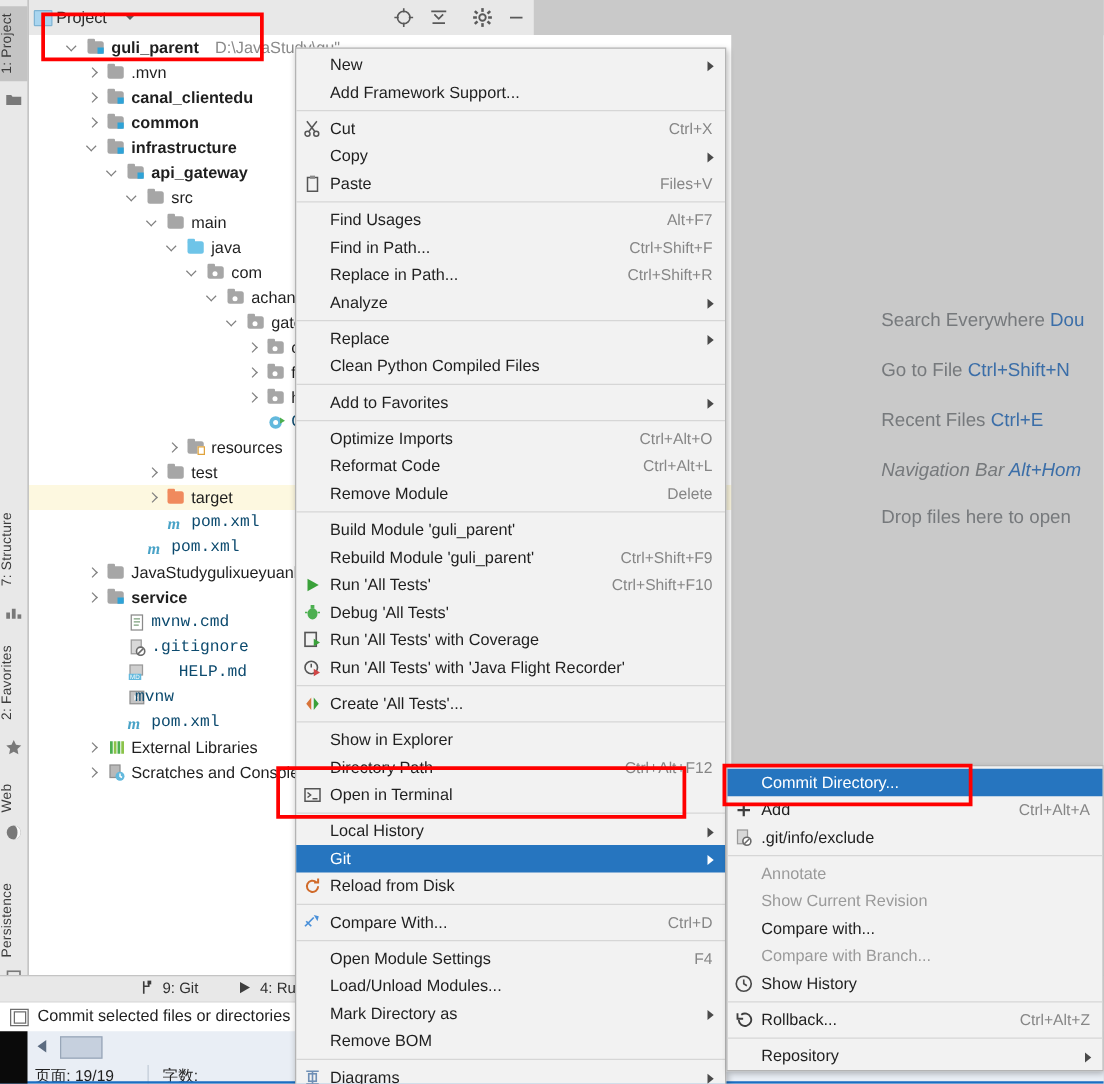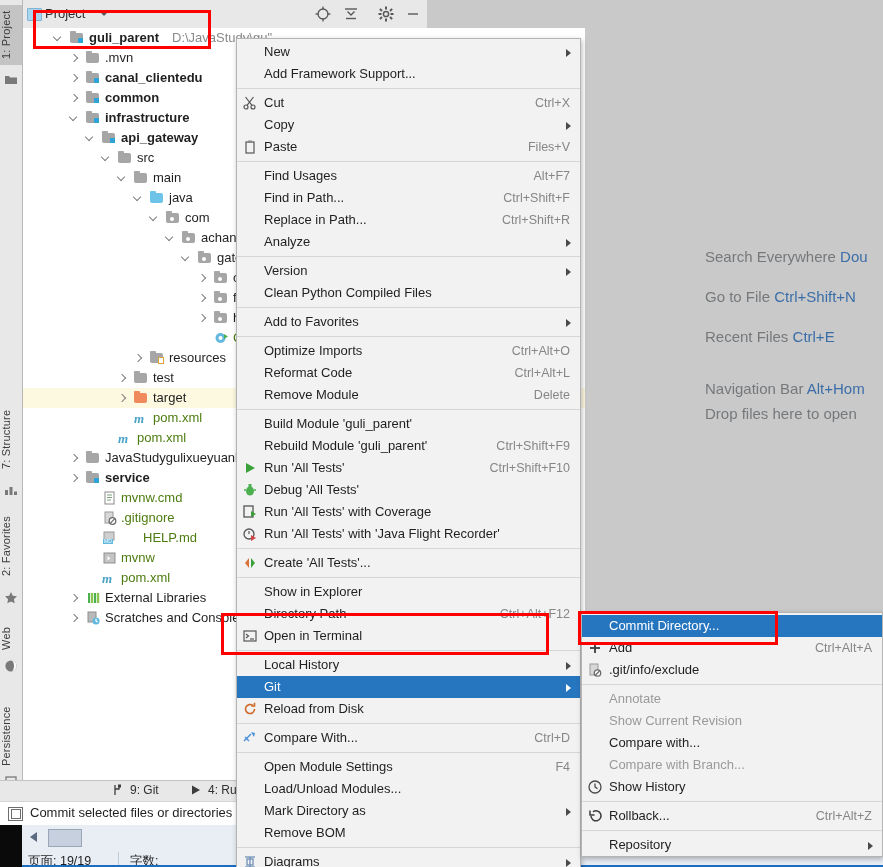--- a/index.html
+++ b/index.html
@@ -54,21 +54,21 @@
   .arrow:after{
     content:"";position:absolute;left:1px;top:1px;width:5px;height:5px;
     border-right:1.4px solid #808080;border-bottom:1.4px solid #808080;
     transform:rotate(-45deg);
   }
   .arrow.open:after{transform:rotate(45deg);left:0px;top:0px;}
   .ico{position:absolute;top:3px;width:15px;height:14px;}
   .lbl{position:absolute;top:0;}
   .b{font-weight:bold;}
   .grey{color:#8a8a8a;}
-  .green{color:#4d7c0f;}
+  .green{color:#0c4a6e;font-family:Liberation Mono, monospace;}
   .blk{color:#1f1f1f;}
   
   .f-plain{background:#a6a6a6;border-radius:1px 2px 2px 2px;position:relative;}
   .f-plain:before{content:"";position:absolute;left:0;top:-2px;width:6px;height:3px;background:#a6a6a6;border-radius:1px 1px 0 0;}
   .f-mod:after{content:"";position:absolute;right:0px;bottom:0px;width:5px;height:5px;background:#2ea3d8;}
   .f-blue{background:#6ec4e8;border-radius:1px 2px 2px 2px;position:relative;}
   .f-blue:before{content:"";position:absolute;left:0;top:-2px;width:6px;height:3px;background:#6ec4e8;border-radius:1px 1px 0 0;}
   .f-orange{background:#f08a5d;border-radius:1px 2px 2px 2px;position:relative;}
   .f-orange:before{content:"";position:absolute;left:0;top:-2px;width:6px;height:3px;background:#f08a5d;border-radius:1px 1px 0 0;}
   .f-pkg{background:#a6a6a6;border-radius:1px 2px 2px 2px;position:relative;}
@@ -386,21 +386,21 @@
             <rect x="1" y="8" width="10" height="5" fill="#63b9dd"></rect>
             <text x="2" y="12.4" font-size="5" fill="#fff" font-family="sans-serif">MD</text>
           </svg></div>
         <div class="lbl green" style="left: 99px; margin-left: 22px;">HELP.md</div>
       </div>
       <div class="trow">
         <div class="ico" style="left: 80px;"><svg width="15" height="14" viewBox="0 0 15 14">
             <rect x="2" y="2" width="11" height="10" fill="#c4c4c4" stroke="#8f8f8f"></rect>
             <path d="M5.5 5 l3 2.2 -3 2.2z" fill="#fff"></path>
           </svg></div>
-        <div class="lbl green" style="left: 99px; text-align: center;">mvnw</div>
+        <div class="lbl green" style="left: 86px; text-align: center;">mvnw</div>
       </div>
       <div class="trow">
         <div class="ico" style="left: 80px;">
           <span class="m-ico" style="position:absolute;top:-2px;left:0;">m</span>
         </div>
         <div class="lbl green" style="left: 99px;">pom.xml</div>
       </div>
       <div class="trow">
         <div class="arrow" style="left: 48px;"></div>
         <div class="ico" style="left: 64px;"><svg width="15" height="14" viewBox="0 0 15 14">
@@ -420,21 +420,21 @@
           </svg></div>
         <div class="lbl blk" style="left: 83px;">Scratches and Consoles</div>
       </div>
     </div>
 </div>
 
 <div id="hints">
     <div class="hint" style="left: 120px; top: 248px;"><span>Search Everywhere </span><span class="k">Dou</span></div>
     <div class="hint" style="left: 120px; top: 288px;"><span>Go to File </span><span class="k">Ctrl+Shift+N</span></div>
     <div class="hint" style="left: 120px; top: 328px;"><span>Recent Files </span><span class="k">Ctrl+E</span></div>
-    <div class="hint" style="left: 120px; top: 380px;"><span>Navigation Bar </span><span class="k">Alt+Hom</span></div>
+    <div class="hint" style="left: 120px; top: 368px; font-style: italic;"><span>Navigation Bar </span><span class="k">Alt+Hom</span></div>
     <div class="hint" style="left: 120px; top: 405px;"><span>Drop files here to open</span><span class="k"></span></div>
   </div>
 
 <div id="ctx">
     <div class="mi"><div class="mico"></div><span>New</span><span class="sub"></span></div>
     <div class="mi"><div class="mico"></div><span>Add Framework Support...</span></div>
     <div class="sep"></div>
     <div class="mi"><div class="mico"><svg width="16" height="16" viewBox="0 0 16 16">
           <circle cx="4" cy="12" r="2" fill="none" stroke="#555" stroke-width="1.2"></circle>
           <circle cx="11" cy="12" r="2" fill="none" stroke="#555" stroke-width="1.2"></circle>
@@ -445,21 +445,21 @@
     <div class="mi"><div class="mico"><svg width="16" height="16" viewBox="0 0 16 16">
           <rect x="4" y="3" width="8" height="11" fill="none" stroke="#555" stroke-width="1.2"></rect>
           <rect x="6" y="1.5" width="4" height="2.5" fill="#888"></rect>
         </svg></div><span>Paste</span><span class="acc">Files+V</span></div>
     <div class="sep"></div>
     <div class="mi"><div class="mico"></div><span>Find Usages</span><span class="acc">Alt+F7</span></div>
     <div class="mi"><div class="mico"></div><span>Find in Path...</span><span class="acc">Ctrl+Shift+F</span></div>
     <div class="mi"><div class="mico"></div><span>Replace in Path...</span><span class="acc">Ctrl+Shift+R</span></div>
     <div class="mi"><div class="mico"></div><span>Analyze</span><span class="sub"></span></div>
     <div class="sep"></div>
-    <div class="mi"><div class="mico"></div><span>Version</span><span class="sub"></span></div>
+    <div class="mi"><div class="mico"></div><span>Replace</span><span class="sub"></span></div>
     <div class="mi"><div class="mico"></div><span>Clean Python Compiled Files</span></div>
     <div class="sep"></div>
     <div class="mi"><div class="mico"></div><span>Add to Favorites</span><span class="sub"></span></div>
     <div class="sep"></div>
     <div class="mi"><div class="mico"></div><span>Optimize Imports</span><span class="acc">Ctrl+Alt+O</span></div>
     <div class="mi"><div class="mico"></div><span>Reformat Code</span><span class="acc">Ctrl+Alt+L</span></div>
     <div class="mi"><div class="mico"></div><span>Remove Module</span><span class="acc">Delete</span></div>
     <div class="sep"></div>
     <div class="mi"><div class="mico"></div><span>Build Module 'guli_parent'</span></div>
     <div class="mi"><div class="mico"></div><span>Rebuild Module 'guli_parent'</span><span class="acc">Ctrl+Shift+F9</span></div>

